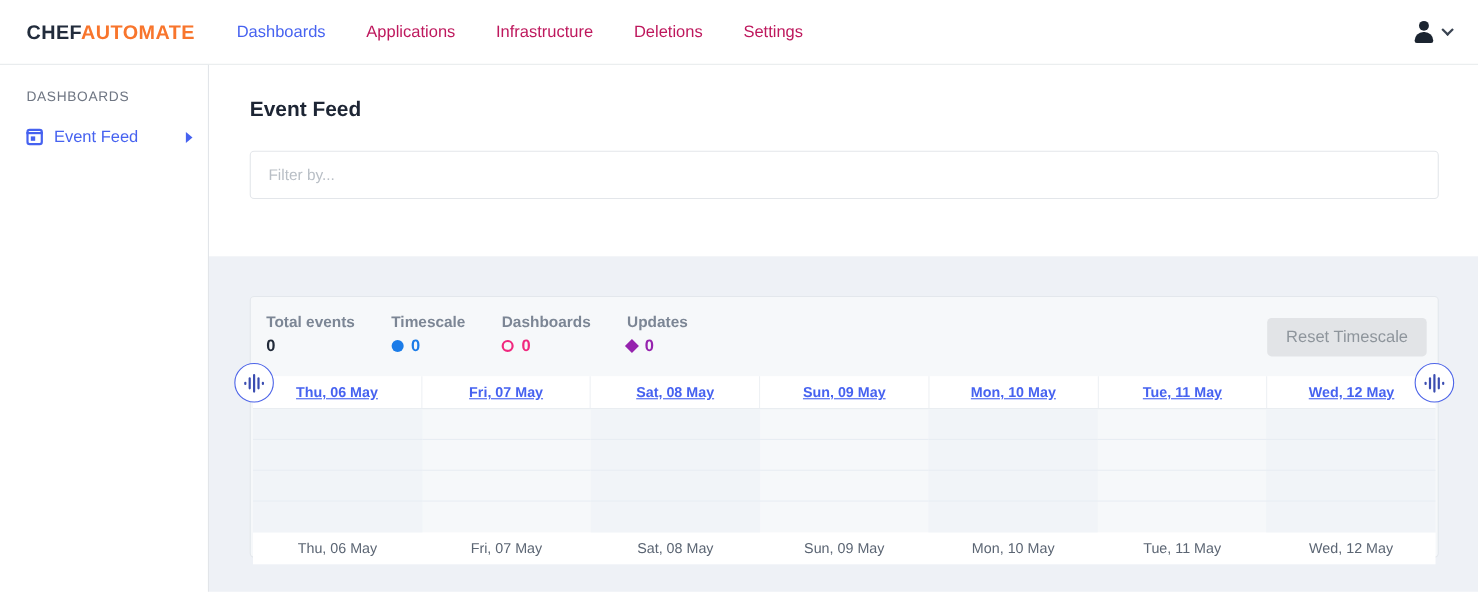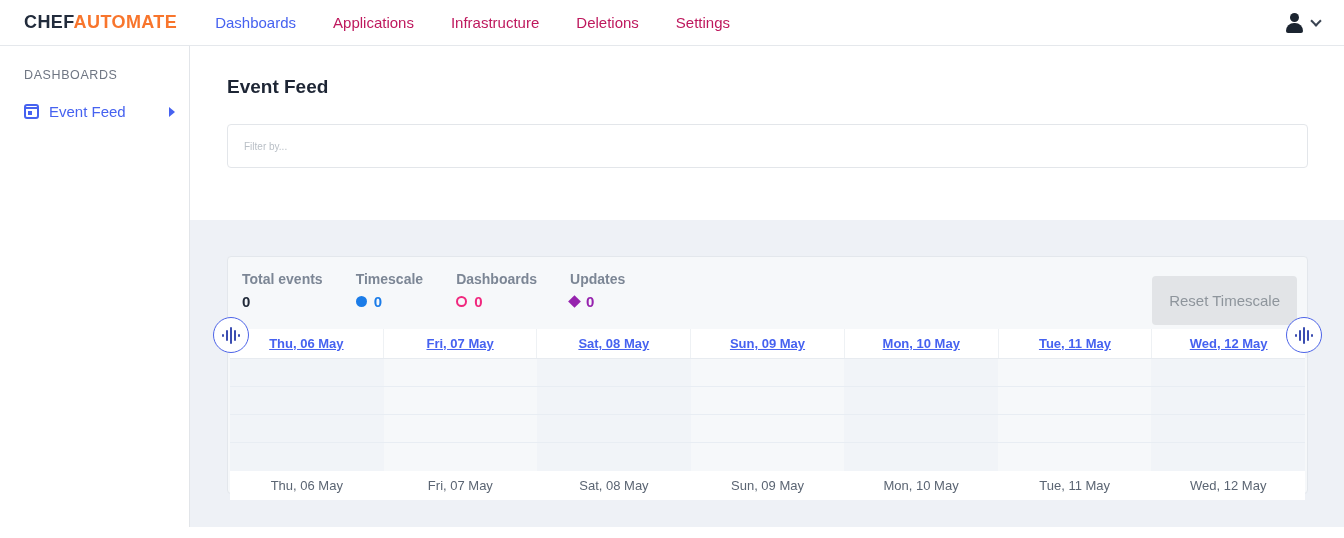--- a/index.html
+++ b/index.html
@@ -5,21 +5,21 @@
   * { box-sizing: border-box; }
   html,body { margin:0; padding:0; }
   body {
     width:1344px; height:538px; overflow:hidden;
     font-family:"Liberation Sans", sans-serif;
     background:#ffffff; color:#21304a;
   }
 
   
   .topnav {
-    height:46px; background:#fff; border-bottom:1px solid #e5e8ec;
+    height:59px; background:#fff; border-bottom:1px solid #e5e8ec;
     display:flex; align-items:center; padding:0 24px;
   }
   .logo { font-size:18px; font-weight:800; letter-spacing:.4px; cursor:pointer; white-space:nowrap; }
   .logo .chef { color:#222c3c; }
   .logo .automate { color:#f8752c; }
   .nav-items { display:flex; gap:37px; margin-left:38px; }
   .nav-item { font-size:15px; color:#be185d; cursor:pointer; }
   .nav-item.active { color:#4662f0; }
   .user-area { margin-left:auto; display:flex; align-items:center; gap:7px; cursor:pointer; }
   .person-icon { width:20px; height:20px; position:relative; }
@@ -53,42 +53,42 @@
     position:absolute; right:14px; width:0; height:0;
     border-left:6px solid #4662f0; border-top:5px solid transparent; border-bottom:5px solid transparent;
   }
 
   .content { flex:1; display:flex; flex-direction:column; background:#fff; min-width:0; }
   .content-top { padding:30px 36px 0 37px; background:#fff; height:174px; }
   .page-title { margin:0; font-size:19px; font-weight:bold; color:#1d2534; }
   .page-subtitle { margin:10px 0 0 0; font-size:14px; color:#8f959d; }
   .filter-input {
     margin-top:26px; width:100%; height:44px; border:1px solid #e3e6ea; border-radius:4px;
-    padding:0 16px; font-size:10px; color:#333; outline:none; background:#fff;
+    padding:0 16px; font-size:14px; color:#333; outline:none; background:#fff;
     font-family:"Liberation Sans", sans-serif;
   }
   .filter-input::placeholder { color:#b9bfc6; }
 
   .content-bottom { flex:1; background:#eef1f6; padding:36px 36px 0 37px; }
 
   
   .card {
     position:relative; height:238px; background:#f6f8fa;
     border:1px solid #e3e7ec; border-radius:4px;
   }
   .stats-row { display:flex; padding:14px 14px 0 14px;text-align:center; }
   .stat { margin-right:33px; }
   .stat-label { font-size:14px; color:#7c8695; font-weight:600; }
   .stat-value-row { margin-top:6px; display:flex; align-items:center; gap:7px; font-size:15px; font-weight:bold; }
   .marker-filled-circle { width:11px; height:11px; border-radius:50%; }
   .marker-open-circle { width:11px; height:11px; border-radius:50%; border-width:2px; border-style:solid; background:transparent; }
   .marker-filled-diamond { width:9px; height:9px; transform:rotate(45deg); }
   .reset-btn {
     position:absolute; top:19px; right:10px; background:#e2e4e7; color:#8e959c;
-    border:none; border-radius:4px; font-size:15px; padding:16px 17px; cursor:pointer;
+    border:none; border-radius:4px; font-size:15px; padding:9px 17px; cursor:pointer;
     font-family:"Liberation Sans", sans-serif;
   }
 
   .timeline { margin:19px 2px 0 2px; }
   .tl-header { display:flex; background:#fff; height:30px; border-bottom:1px solid #e7ebf0; }
   .tl-header-cell {
     flex:1; display:flex; align-items:center; justify-content:center;
     font-size:13px; font-weight:600; color:#4662f0; text-decoration:underline; cursor:pointer;
     border-left:1px solid #eef1f4;
   }

